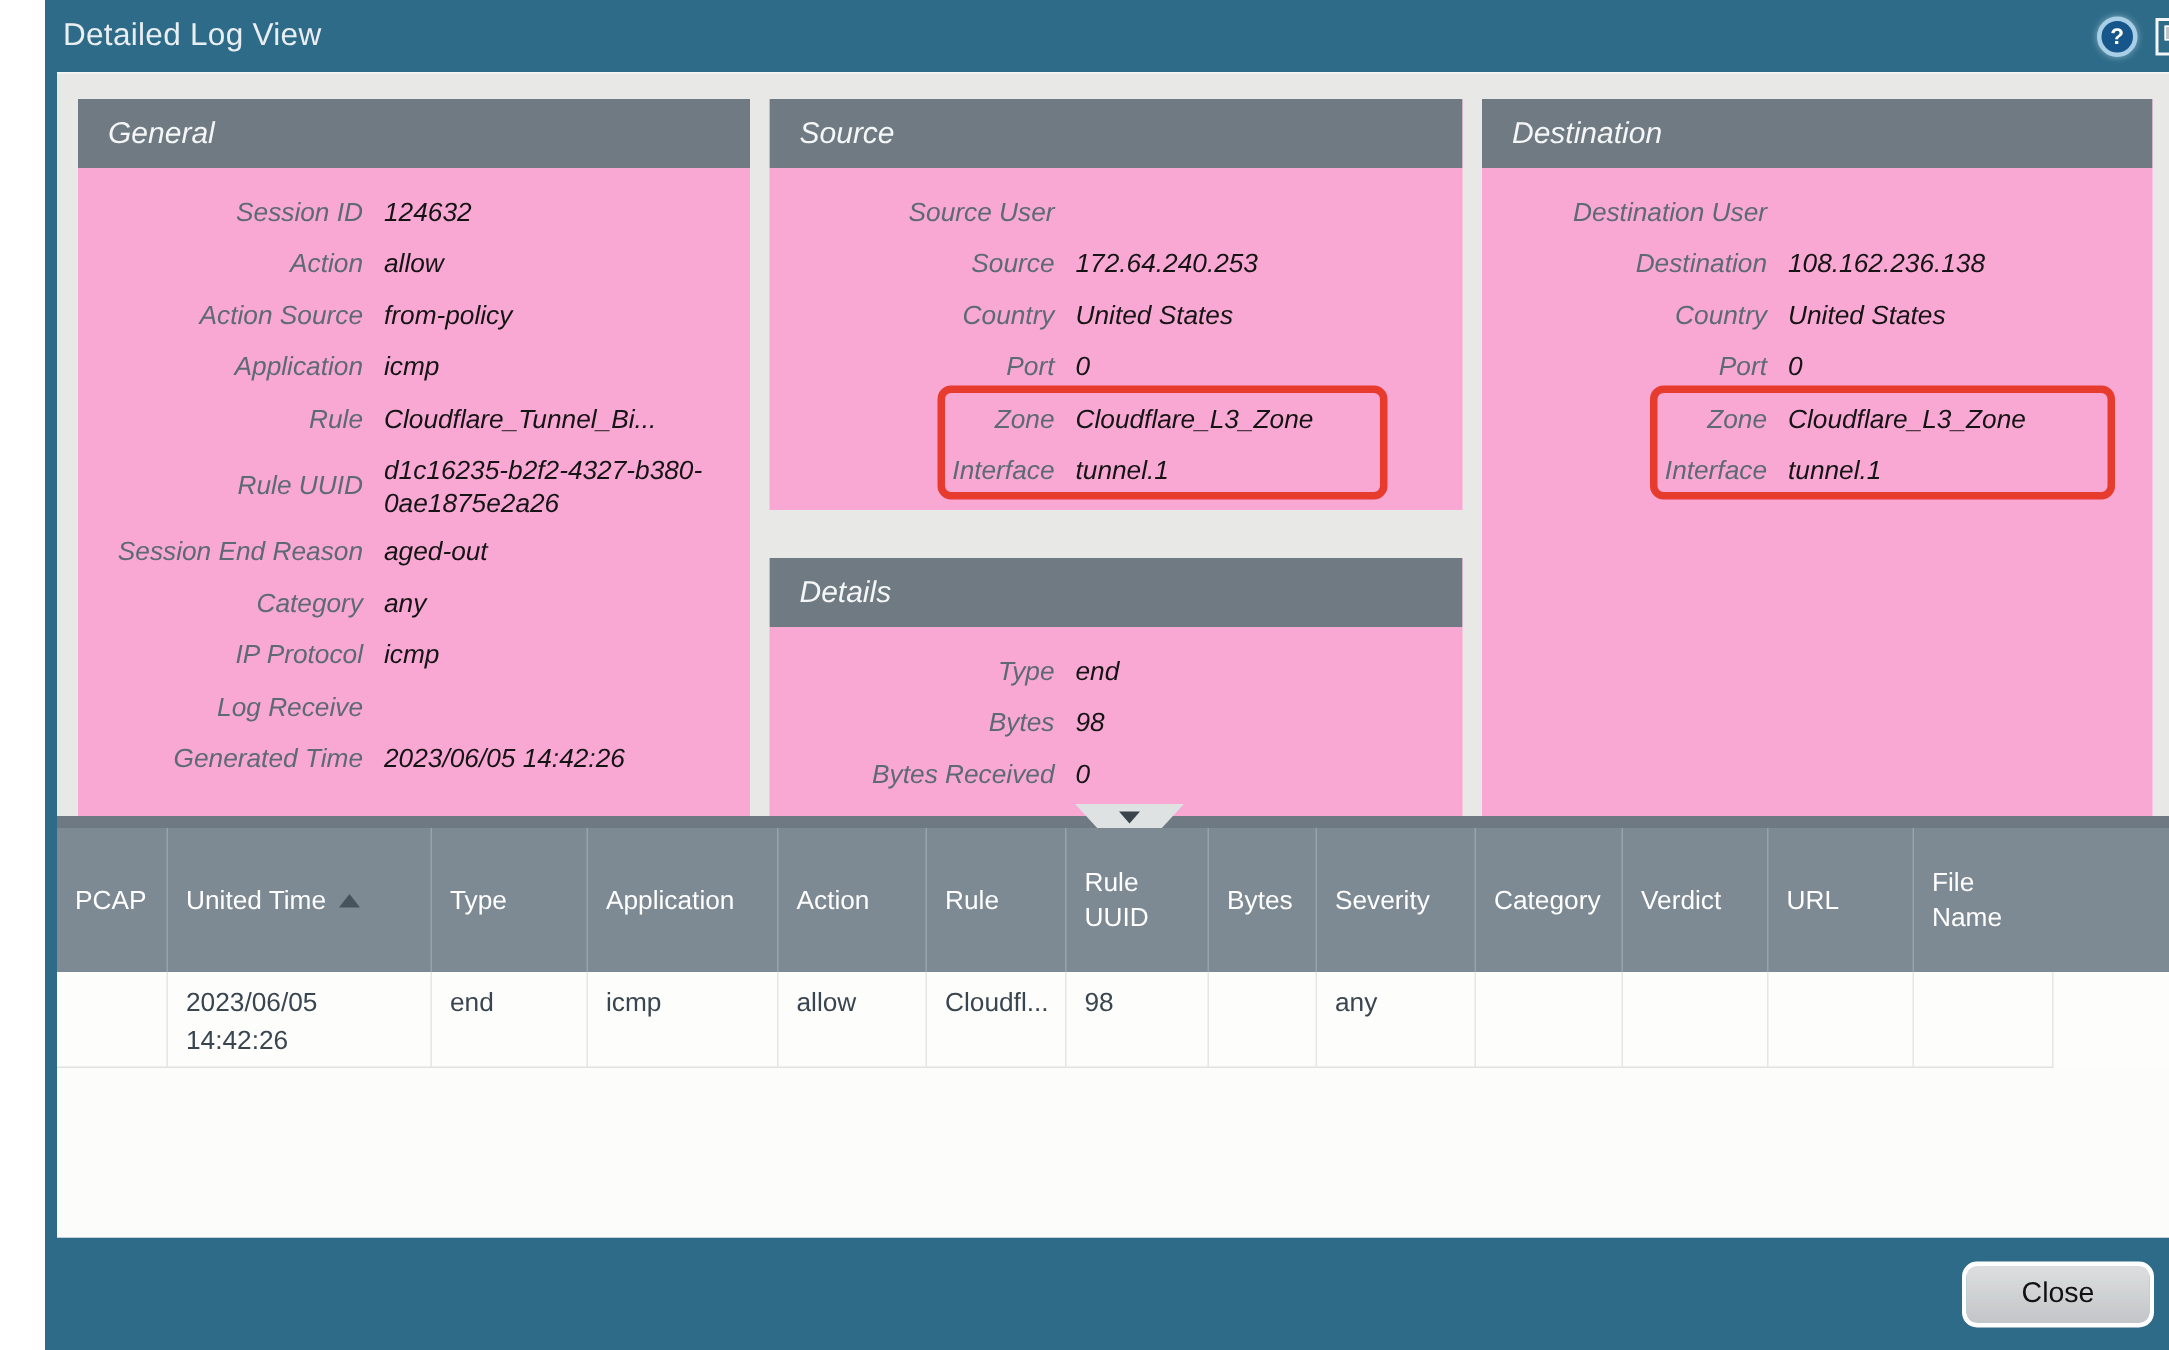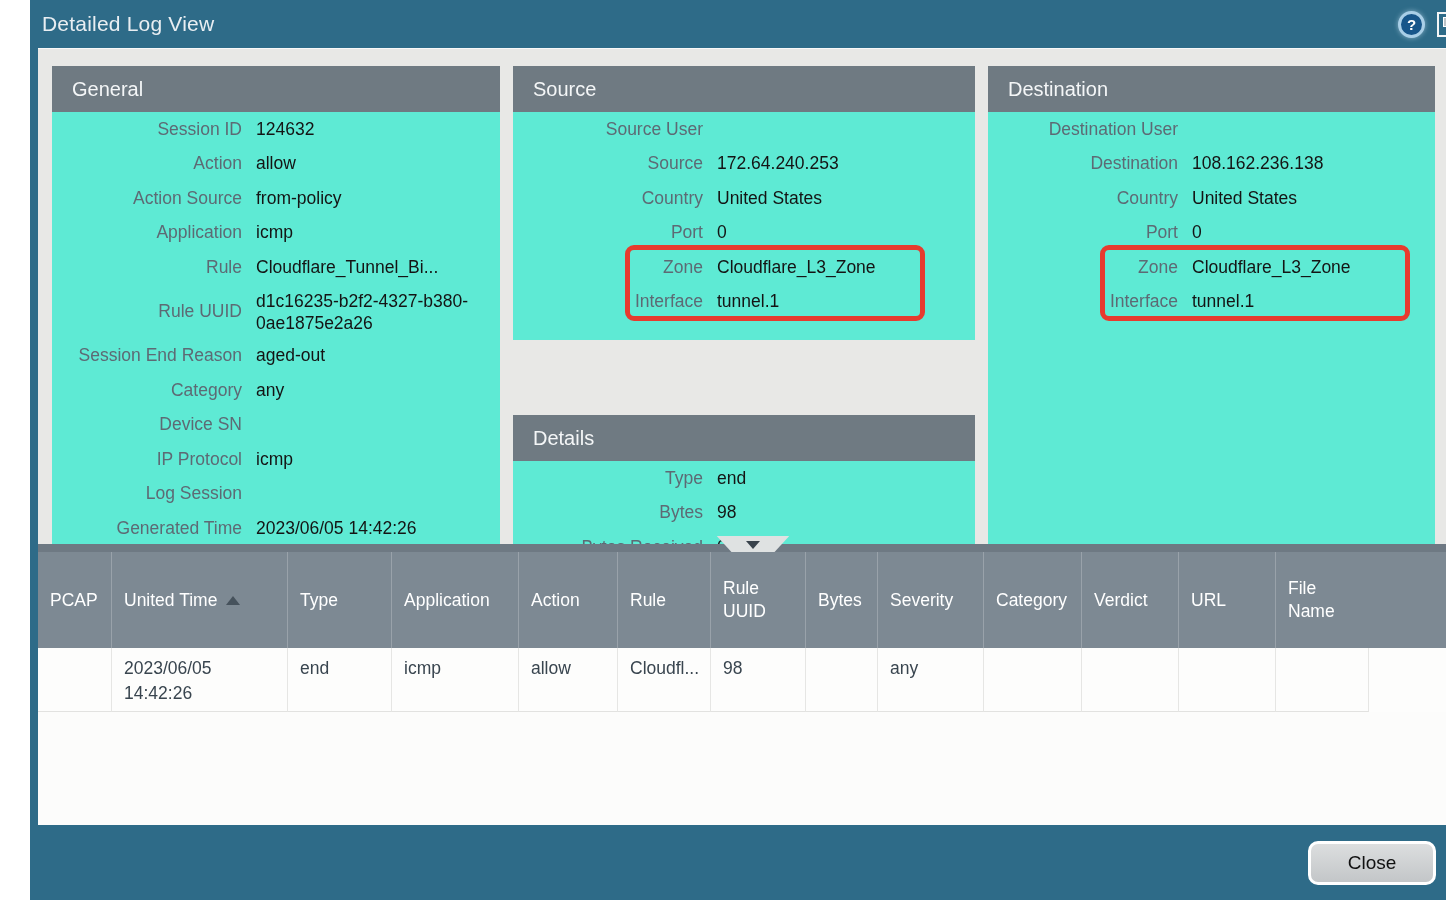--- a/index.html
+++ b/index.html
@@ -20,29 +20,29 @@
               display:flex; justify-content:center; cursor:pointer; }
   .win-icon-inner { width:15px; height:10px; margin-top:3px; background:#bdc3c7; border:1px solid #fff; }
 
   
   .content { position:absolute; top:48px; left:8px; right:8px; bottom:75px;
              background:#e8e8e6; display:flex; flex-direction:column;
              box-shadow:inset 0 1px 0 #f8f8f8; }
 
   .panels-region { height:496px; overflow:hidden; display:flex; gap:13px;
                    padding:18px 2px 0 14px; position:relative; }
-  .col-mid { width:462px; display:flex; flex-direction:column; flex:none;gap:43px; }
-  .panel { background:#5eead4; display:flex; flex-direction:column; overflow:hidden; }
+  .col-mid { width:462px; display:flex; flex-direction:column; flex:none; }
+  .panel { background:#f9a8d4; display:flex; flex-direction:column; overflow:hidden;font-style:italic; }
   .panel-general { width:448px; flex:none; height:478px; }
   .panel-source  { height:274px; margin-bottom:32px; flex:none; }
   .panel-details { flex:1; }
   .panel-destination { flex:1; height:478px; }
   .panel-header { height:46px; flex:none; background:#6f7a82; color:#f4f6f7;
                   font-size:20px; line-height:46px; padding-left:20px; }
-  .panel-body { flex:1; position:relative; }
+  .panel-body { flex:1; padding-top:12px; position:relative; }
 
   .row { display:flex; min-height:34.5px; align-items:center; font-size:17.5px; }
   .lbl { width:204px; flex:none; text-align:right; padding-right:14px; color:#5d6a74; }
   .val { flex:1; color:#141414; padding-right:20px; }
   .val-wrap { line-height:22px; padding-top:5px; padding-bottom:5px; }
 
   .hl-group { position:relative; }
   .red-box { position:absolute; top:-5px; bottom:-2px; left:112px;
              border:5px solid #e73b2e; border-radius:9px; pointer-events:none; }
   .red-box-src { width:300px; }
@@ -134,29 +134,25 @@
           </div>
           <div class="row">
             <span class="lbl">Session End Reason</span>
             <span class="val">aged-out</span>
           </div>
           <div class="row">
             <span class="lbl">Category</span>
             <span class="val">any</span>
           </div>
           <div class="row">
-            <span class="lbl">Device SN</span>
-            <span class="val"></span>
-          </div>
-          <div class="row">
             <span class="lbl">IP Protocol</span>
             <span class="val">icmp</span>
           </div>
           <div class="row">
-            <span class="lbl">Log Session</span>
+            <span class="lbl">Log Receive</span>
             <span class="val"></span>
           </div>
           <div class="row">
             <span class="lbl">Generated Time</span>
             <span class="val">2023/06/05 14:42:26</span>
           </div>
         </div>
       </div>
 
       <div class="col-mid">

